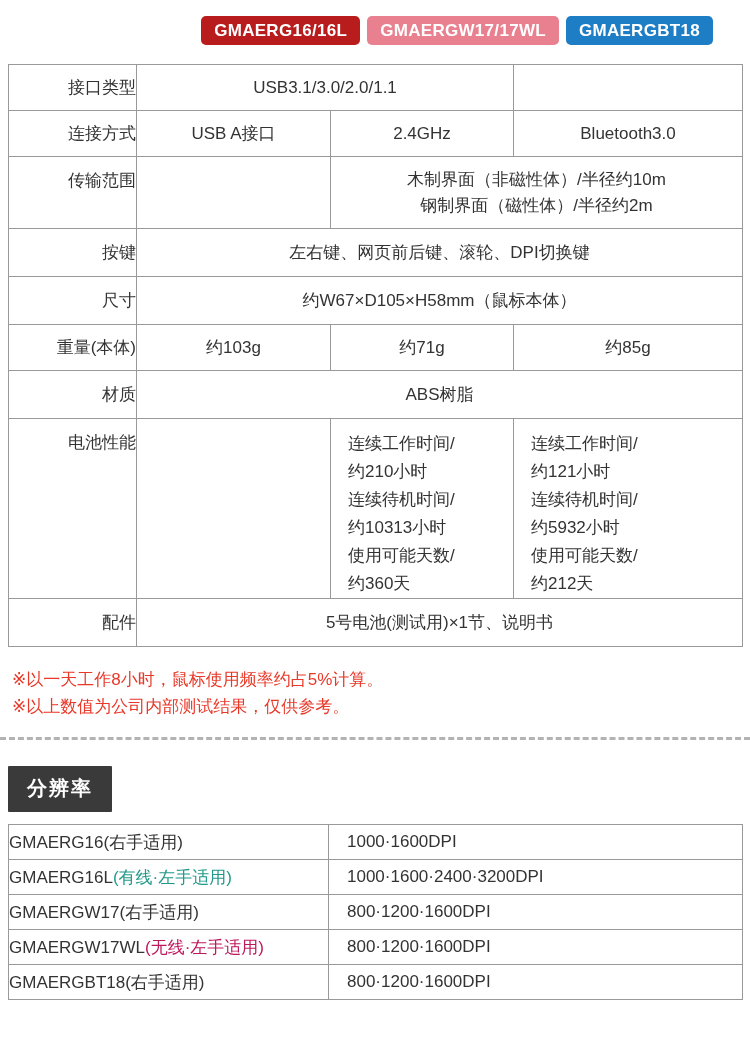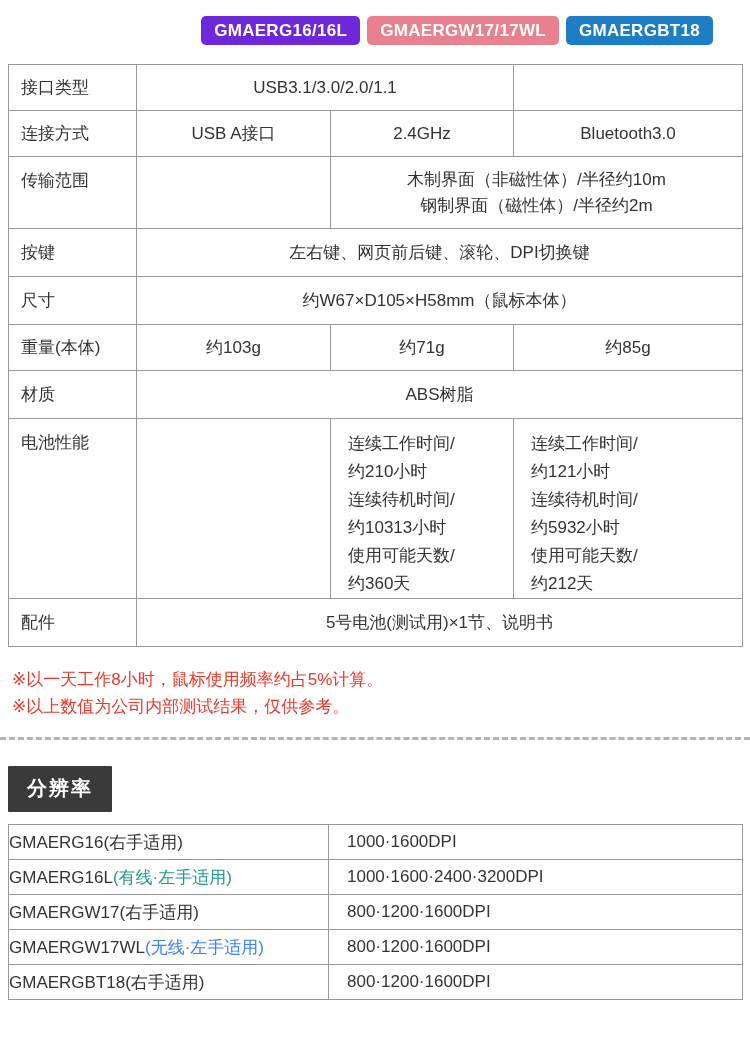--- a/index.html
+++ b/index.html
@@ -38,21 +38,21 @@
   .spec {
     margin: 19px 8px 0 8px;
     width: 734px;
     font-size: 17px;
   }
   .spec td {
     border: 1px solid #999999;
     vertical-align: middle;
   }
   .spec td.lbl {
-    text-align: left;
+    text-align: right;
     padding-left: 12px;
     color: #333333;
   }
   .spec td.top { vertical-align: top; padding-top: 12px; }
   .spec td.val { text-align: center; }
   .spec td.pre { white-space: pre-line; line-height: 26px; }
   .spec td.battery {
     vertical-align: top;
     text-align: left;
     padding: 11px 6px 0 17px;
@@ -95,30 +95,30 @@
     font-size: 17px;
   }
   .res-table td {
     border: 1px solid #999999;
     height: 35px;
     vertical-align: middle;
   }
   .res-table td.model { padding-left: 0; }
   .res-table td.dpi { padding-left: 18px; }
   .suffix-teal { color: #22998a; }
-  .suffix-red { color: #3b82f6; text-align: right; }
+  .suffix-red { color: #be185d; text-align: right; }
 </style>
 </head>
 <body>
 
 <div class="page">
 
   
   <div class="tab-row">
-    <div class="tab" style="background: #6d28d9;">GMAERG16/16L</div>
+    <div class="tab" style="background: #b91c1c;">GMAERG16/16L</div>
     <div class="tab" style="background: rgb(232, 128, 143);">GMAERGW17/17WL</div>
     <div class="tab" style="background: rgb(30, 126, 197);">GMAERGBT18</div>
   </div>
 
   
   <table class="spec">
     <colgroup>
       <col style="width:128px">
         <col style="width:194px">
         <col style="width:183px">

